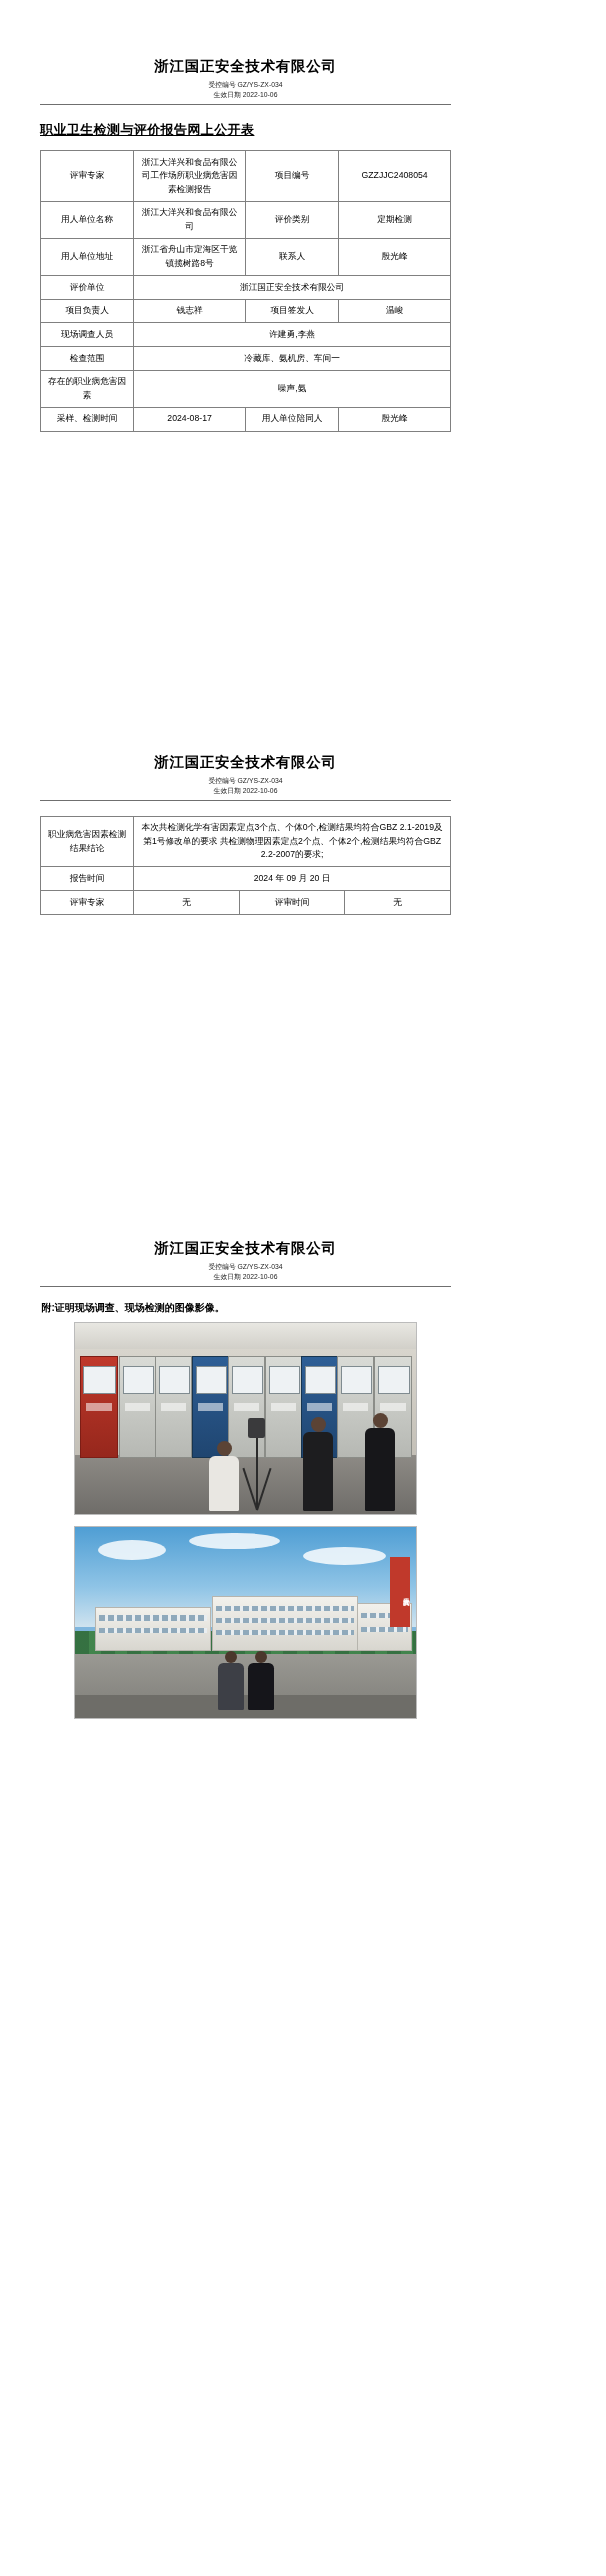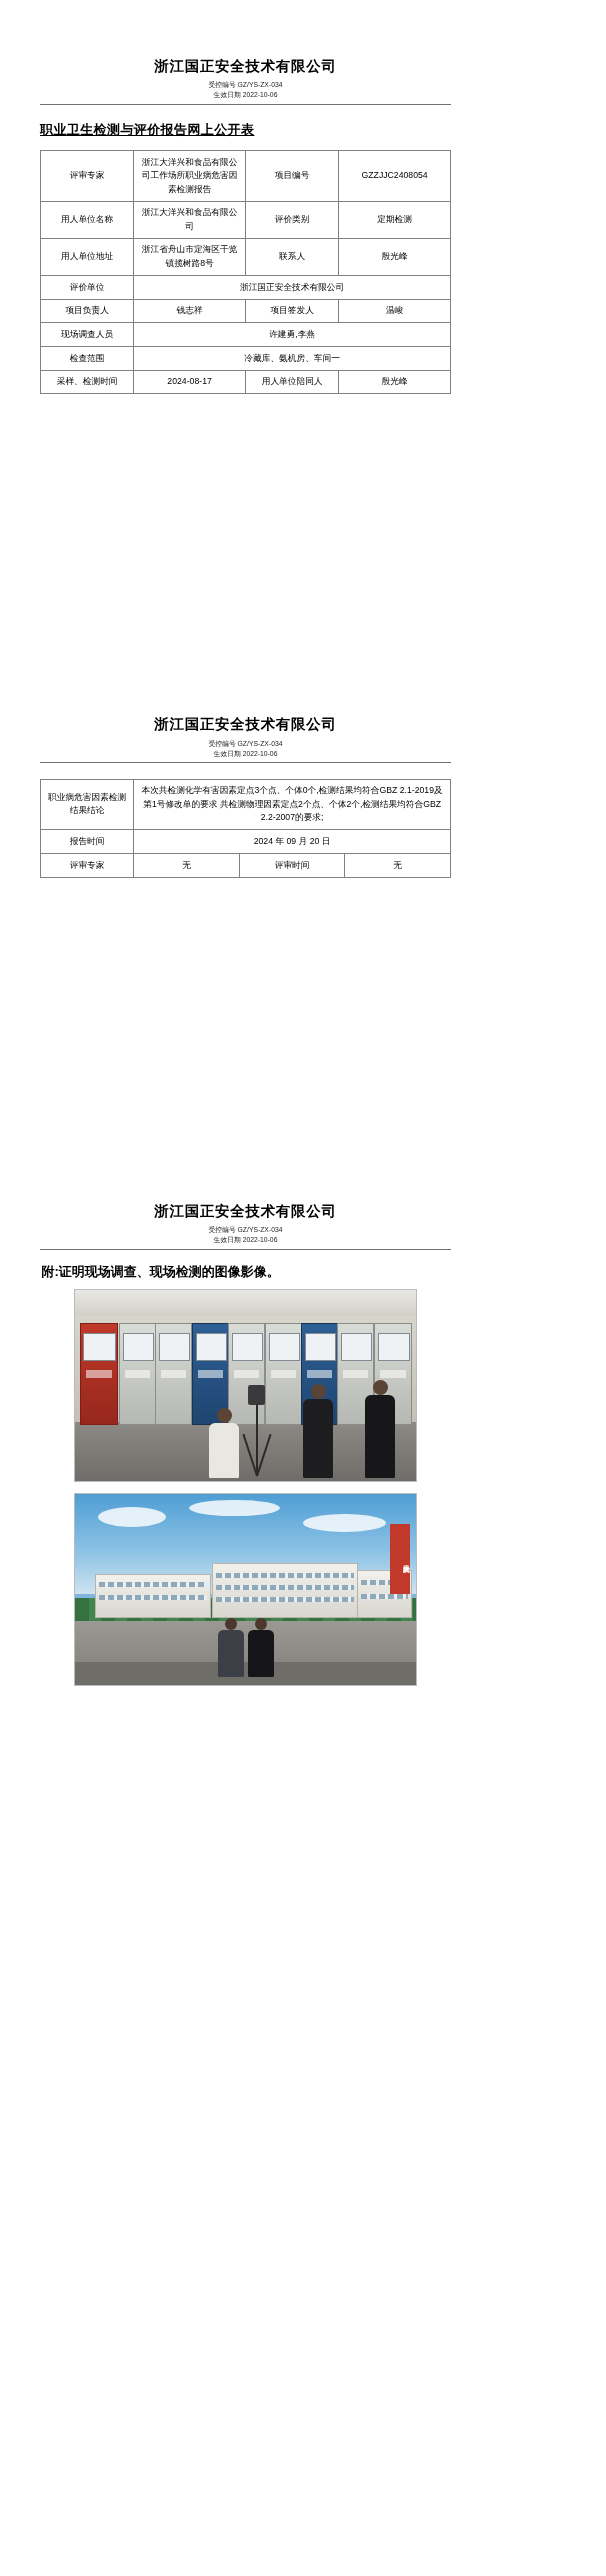--- a/index.html
+++ b/index.html
@@ -69,21 +69,21 @@
     width: 83px;
   }
   td.val-left {
     text-align: left;
     padding-left: 6px;
   }
   .spacer-tall { height: 228px; }
   .spacer-short { height: 68px; }
 
   .attach-note {
-    font-size: 13px;
+    font-size: 10px;
     font-weight: bold;
     margin: 13.7px 0 7.6px 1.5px;
   }
   .photos {
     display: flex;
     flex-direction: column;
     align-items: center;
     gap: 10.6px;
   }
   .photo {
@@ -253,20 +253,24 @@
       </tr>
       <tr>
         <td class="label">现场调查人员</td>
         <td colspan="3">许建勇,李燕</td>
       </tr>
       <tr>
         <td class="label">检查范围</td>
         <td colspan="3">冷藏库、氨机房、车间一</td>
       </tr>
       <tr>
+        <td class="label">存在的职业病危害因素</td>
+        <td colspan="3">噪声,氨</td>
+      </tr>
+      <tr>
         <td class="label">采样、检测时间</td>
         <td>2024-08-17</td>
         <td class="label">用人单位陪同人</td>
         <td>殷光峰</td>
       </tr>
     </tbody>
   </table>
 </div>
 
 <div class="spacer-tall"></div>

